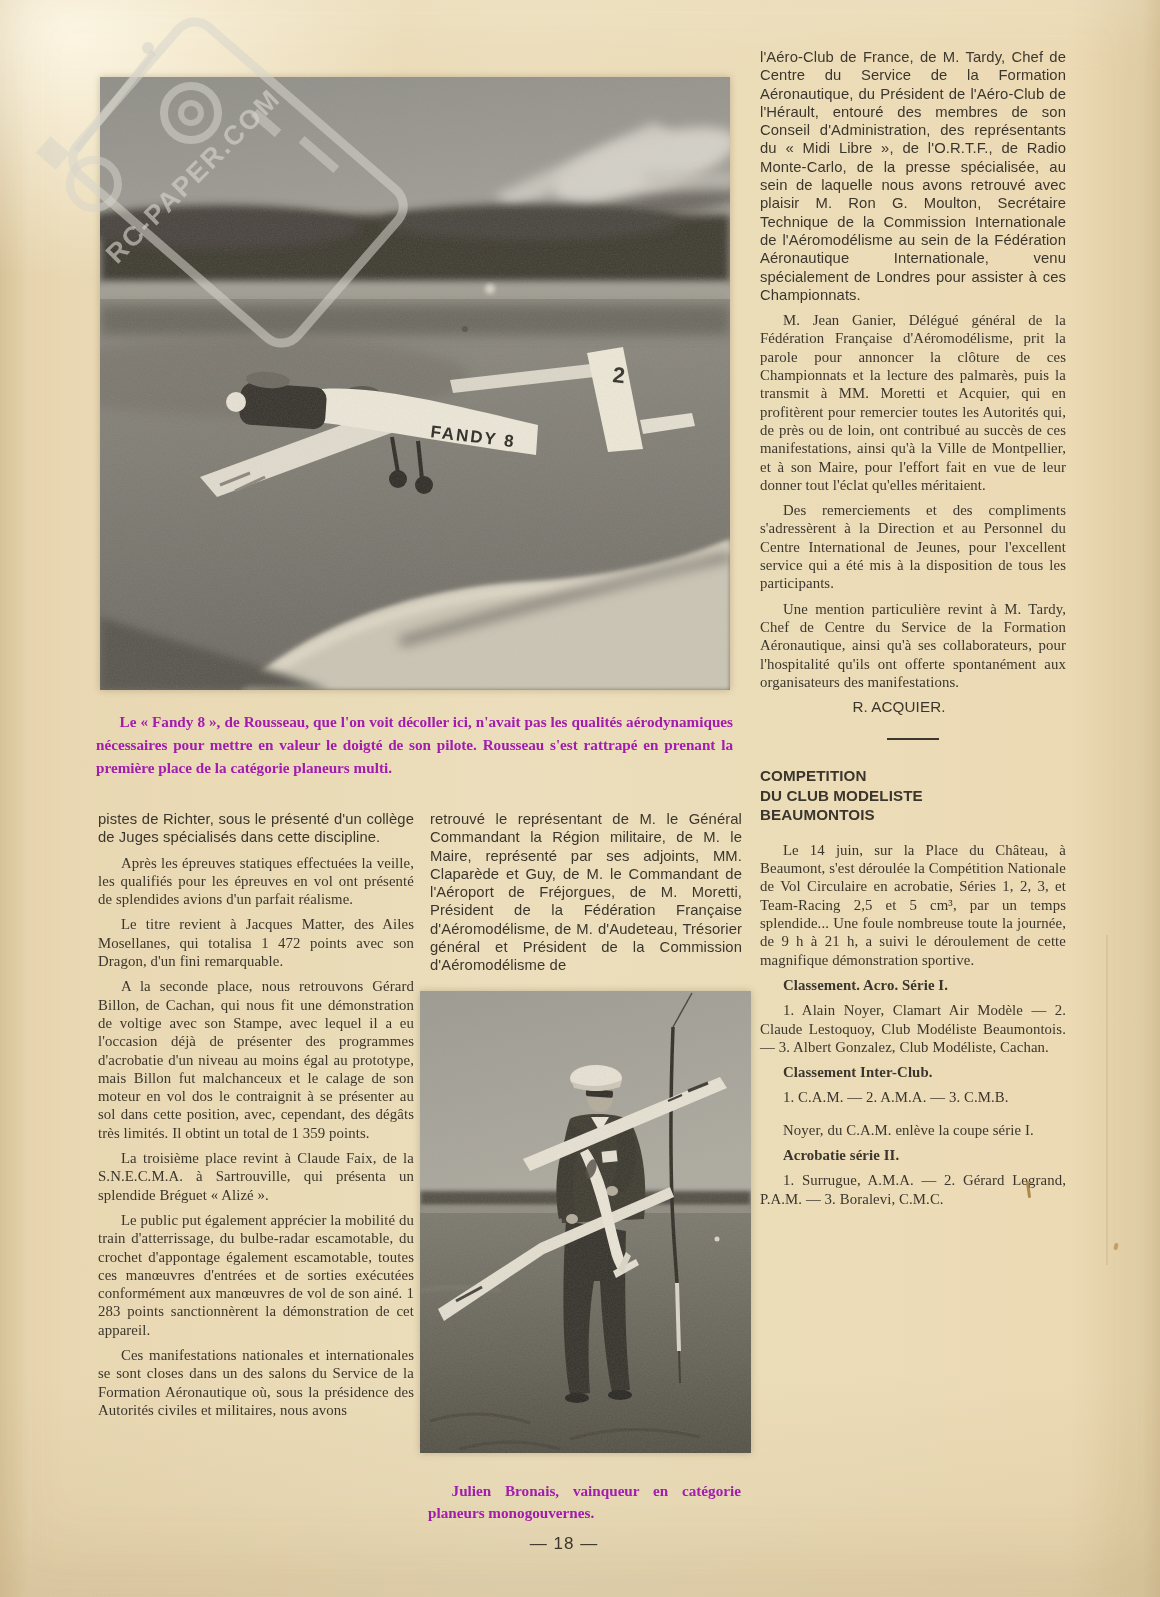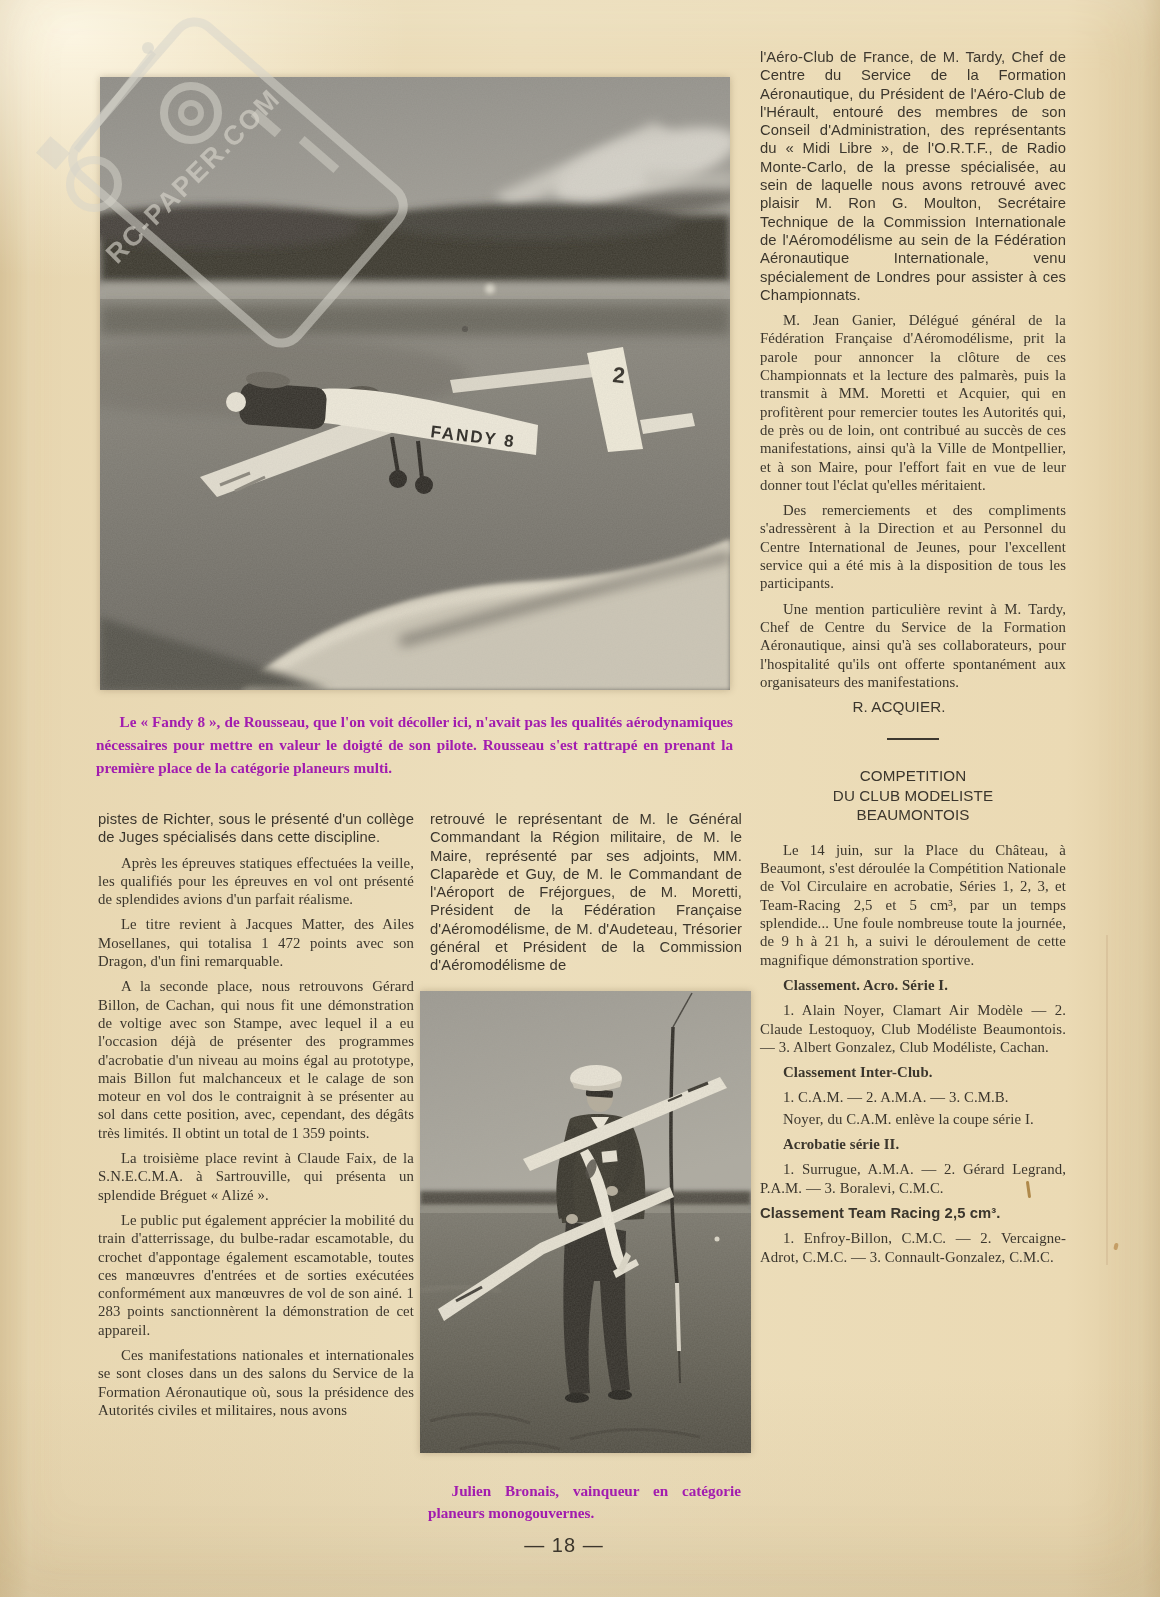--- a/index.html
+++ b/index.html
@@ -29,24 +29,24 @@
   .col-left{left:98px;top:810px;width:316px;}
   .col-mid{left:430px;top:810px;width:312px;}
   .col-right{left:760px;top:48px;width:306px;}
 
   .caption{font-weight:bold;font-size:15.2px;line-height:23px;text-align:justify;color:#a21caf;}
   .caption1{position:absolute;left:96px;top:695px;width:637px;}
   .caption2{position:absolute;left:428px;top:1465px;width:313px;line-height:22px;}
 
   .sig{text-align:center;padding-right:28px;margin:12px 0 0;font-size:15.2px;}
   .rule{width:52px;border-top:2px solid #3d382f;margin:22px auto 26px;}
-  .sec-title{text-align:center;font-weight:normal;font-size:15.2px;line-height:19.5px;margin:0 0 16px;}
+  .sec-title{font-weight:bold;font-size:15.2px;line-height:19.5px;margin:0 0 16px;}
   .cls-h{font-weight:bold;margin:9px 0 4px;}
   .page-num{position:absolute;top:1534px;left:0;width:1128px;text-align:center;
-    font-size:20px;letter-spacing:1px;color:#3b362d;}
+    font-size:17px;letter-spacing:1px;color:#3b362d;}
 
   
   .wm{position:absolute;left:0;top:0;width:560px;height:620px;z-index:6;pointer-events:none;}
   .wm *{position:absolute;box-sizing:border-box;}
   .wm-body{left:88px;top:80px;width:300px;height:205px;transform:rotate(41deg);
     border:9px solid rgba(214,211,202,.55);border-radius:26px;}
   .wm-knob1{left:160px;top:82px;width:62px;height:62px;border:8px solid rgba(214,211,202,.55);border-radius:50%;}
   .wm-knob1b{left:178px;top:100px;width:26px;height:26px;border:6px solid rgba(214,211,202,.5);border-radius:50%;}
   .wm-knob2{left:66px;top:156px;width:56px;height:56px;border:8px solid rgba(214,211,202,.5);border-radius:50%;}
   .wm-sq{left:40px;top:142px;width:26px;height:22px;background:rgba(214,211,202,.5);transform:rotate(41deg);}
@@ -250,30 +250,26 @@
     <div>BEAUMONTOIS</div>
   </div>
   <p class="ind">Le 14 juin, sur la Place du Château, à Beaumont, s'est déroulée la Compétition Nationale de Vol Circulaire en acrobatie, Séries 1, 2, 3, et Team-Racing 2,5 et 5 cm³, par un temps splendide... Une foule nombreuse toute la journée, de 9 h à 21 h, a suivi le déroulement de cette magnifique démonstration sportive.</p>
 
   <div>
     <p class="cls-h ind">Classement. Acro. Série I.</p>
     <p class="ind">1. Alain Noyer, Clamart Air Modèle — 2. Claude Lestoquoy, Club Modéliste Beaumontois. — 3. Albert Gonzalez, Club Modéliste, Cachan.</p>
   </div>
   <div>
     <p class="cls-h ind">Classement Inter-Club.</p>
-    <p class="ind" style="margin-bottom:3px">1. C.A.M. — 2. A.M.A. — 3. C.M.B.</p>
+    <p class="ind" style="margin-bottom:14px">1. C.A.M. — 2. A.M.A. — 3. C.M.B.</p>
     <p class="ind">Noyer, du C.A.M. enlève la coupe série I.</p>
   </div>
   <div>
     <p class="cls-h ind">Acrobatie série II.</p>
     <p class="ind">1. Surrugue, A.M.A. — 2. Gérard Legrand, P.A.M. — 3. Boralevi, C.M.C.</p>
-  </div>
-  <div>
-    <p class="cls-h noind">Classement Team Racing 2,5 cm³.</p>
-    <p class="ind">1. Enfroy-Billon, C.M.C. — 2. Vercaigne-Adrot, C.M.C. — 3. Connault-Gonzalez, C.M.C.</p>
   </div>
 </div>
 
 <div class="page-num">— 18 —</div>
 
 <div class="speck speck-a"></div>
 <div class="speck speck-b"></div>
 <div class="speck crease"></div>
 <div class="vignette"></div>
 

